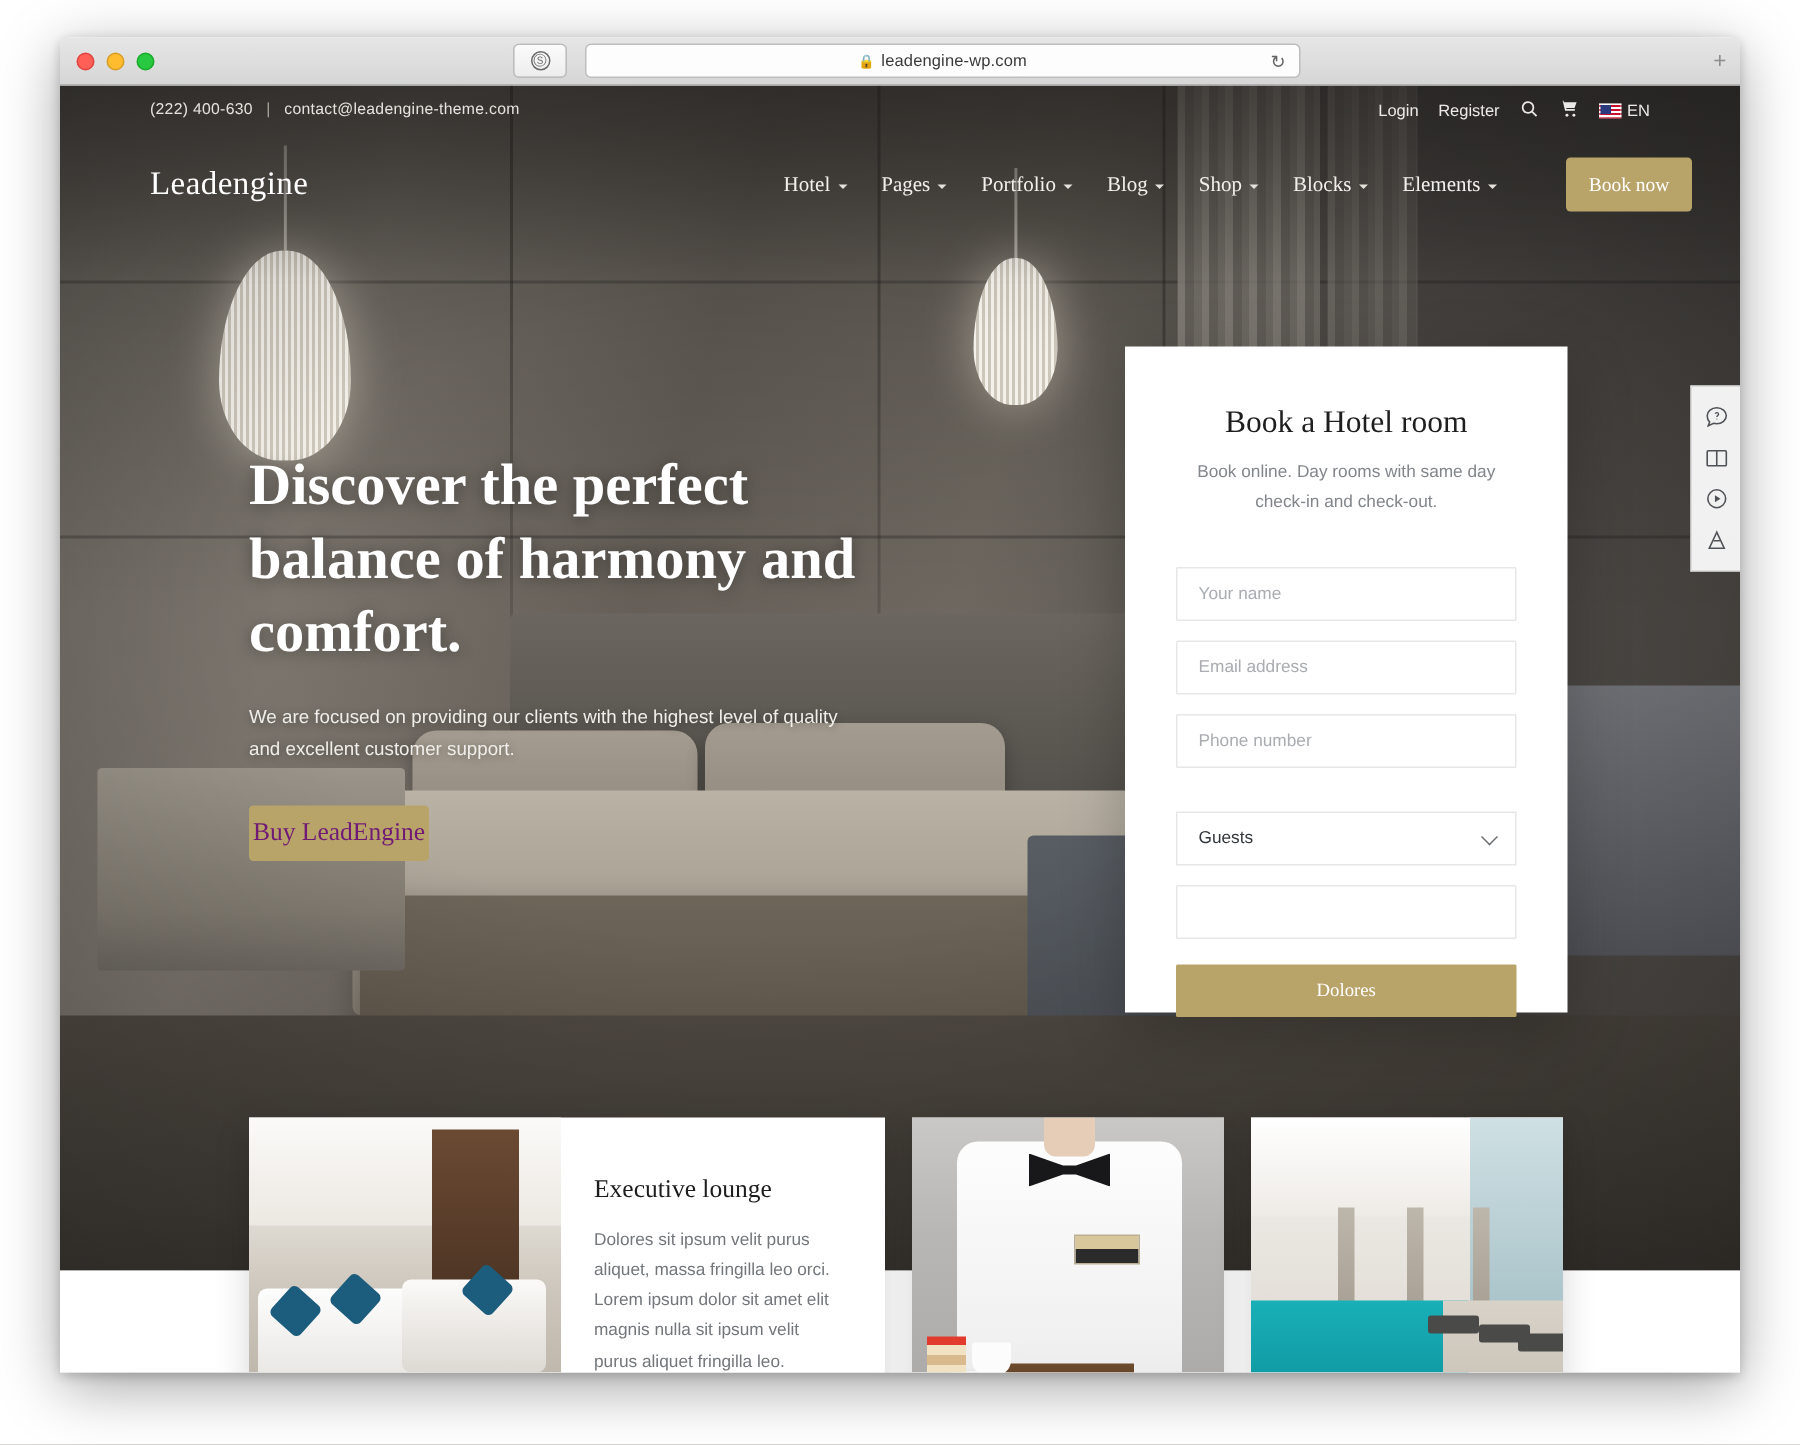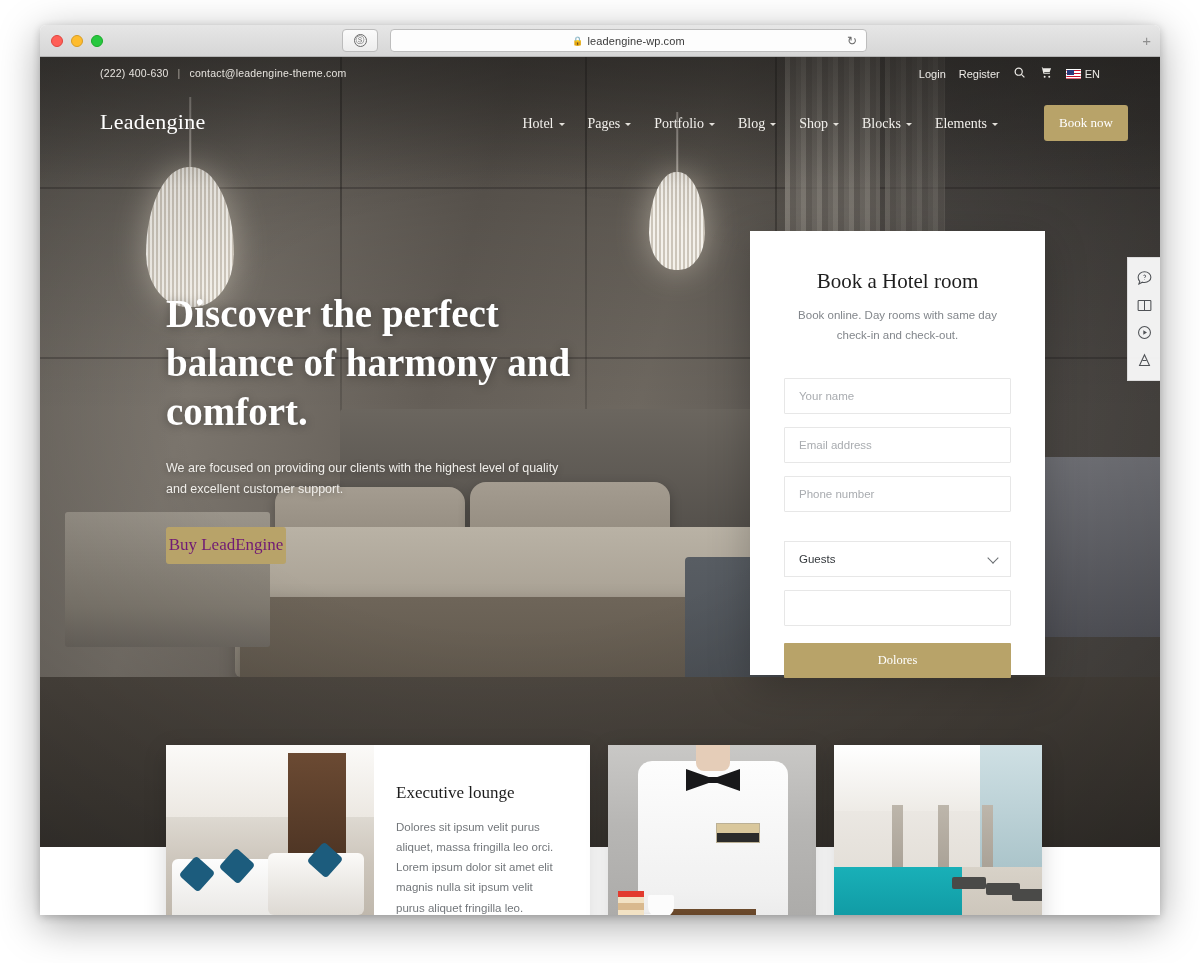--- a/index.html
+++ b/index.html
@@ -241,21 +241,21 @@
     background: #b8a369;
     border-radius: 3px;
     color: #ffffff;
     font-family: "Liberation Serif", serif;
     font-size: 13px;
     display: flex; align-items: center; justify-content: center;
     cursor: pointer;
   }
 
   
-  #hero-copy { position: absolute; left: 126px; top: 232px; width: 470px; z-index: 15; }
+  #hero-copy { position: absolute; left: 126px; top: 242px; width: 470px; z-index: 15; }
   #hero-title {
     font-family: "Liberation Serif", serif;
     font-size: 39px; line-height: 1.26; color: #ffffff;
     text-shadow: 0 1px 10px rgba(0,0,0,.35);
   }
   #hero-sub {
     margin-top: 22px;
     font-size: 12.5px; line-height: 1.62; color: #f0eeea; width: 400px;
     text-shadow: 0 1px 6px rgba(0,0,0,.35);
   }

